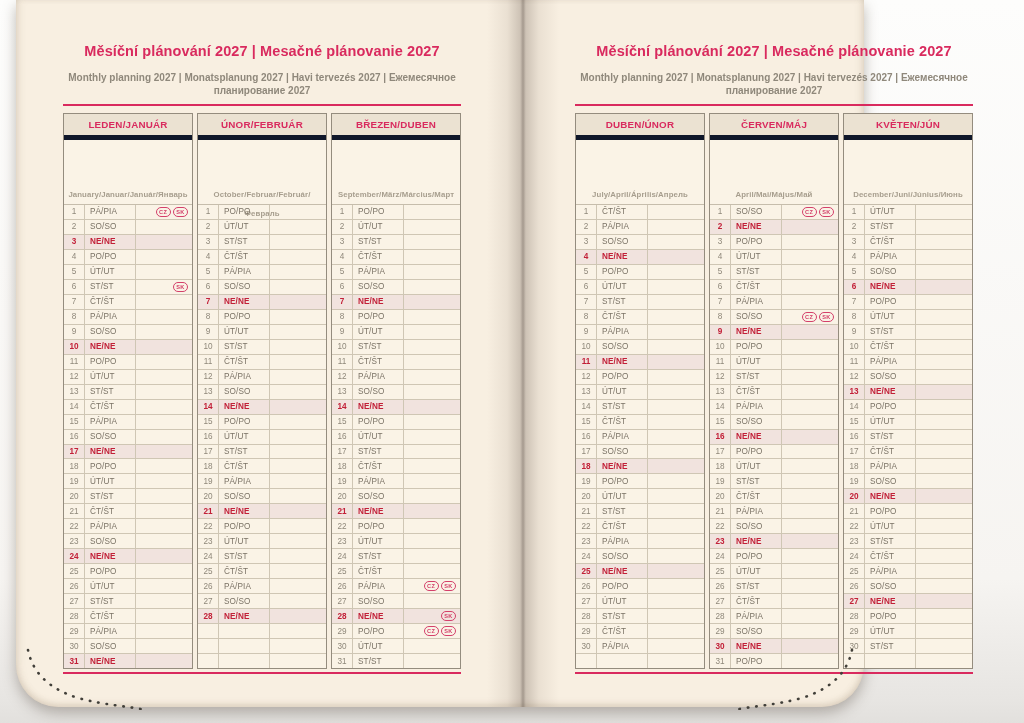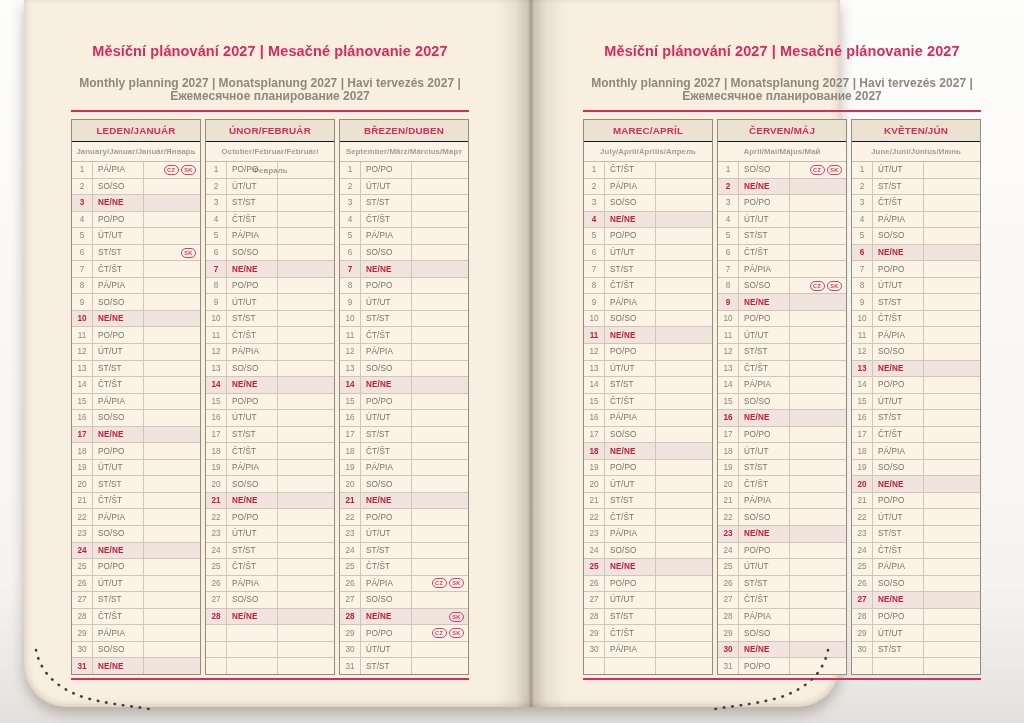--- a/index.html
+++ b/index.html
@@ -3,60 +3,61 @@
 <meta charset="utf-8">
 <style>
   html,body{margin:0;padding:0;}
   body{
     width:1024px;height:723px;position:relative;overflow:hidden;
     background:linear-gradient(180deg,#fdfdfc 0%,#f6f4f1 80%,#e7e5e2 97%,#e2e0dd 100%);
     font-family:"Liberation Sans","DejaVu Sans",sans-serif;
     -webkit-font-smoothing:antialiased;
   }
   .book{
-    position:absolute;left:24px;top:0;width:816px;height:707px;
+    position:absolute;left:16px;top:0;width:816px;height:707px;
     background:#f8efe1;
     border-radius:0 0 42px 42px;
     box-shadow:0 6px 14px rgba(95,85,75,.40), inset 0 -3px 6px rgba(160,140,115,.25),
                inset 6px 0 12px -8px rgba(120,100,80,.25), inset -6px 0 12px -8px rgba(120,100,80,.25);
+    padding-left:32px;
   }
   .spine{
     position:absolute;left:471px;top:0;width:72px;height:100%;z-index:6;pointer-events:none;
     background:linear-gradient(90deg,
       rgba(110,92,78,0) 0%, rgba(110,92,78,.10) 28%, rgba(84,68,57,.26) 46%,
       rgba(62,48,40,.45) 50%, rgba(84,68,57,.26) 54%, rgba(110,92,78,.10) 72%, rgba(110,92,78,0) 100%);
   }
   .page{position:absolute;top:0;height:100%;width:496px;}
   .page-left{left:0;}
   .page-right{left:496px;}
   .content{position:absolute;top:0;width:398px;}
   .page-left .content{left:47px;}
   .page-right .content{left:63px;}
 
   .page-head{text-align:center;padding-top:42px;}
   .page-title{font-size:14.5px;line-height:19px;font-weight:bold;color:#d92a5e;letter-spacing:.1px;}
-  .page-subtitle{font-size:12px;line-height:13px;margin-top:16px;color:#8f887b;font-weight:bold;}
+  .page-subtitle{font-size:10px;line-height:13px;margin-top:10px;color:#8f887b;font-weight:bold;}
   .rule{height:2px;background:#d92a5e;}
   .rule-top{margin-top:7px;}
   .rule-bottom{margin-top:3px;}
 
   .months{display:flex;gap:4px;margin-top:7px;}
   .month{
     width:130px;box-sizing:border-box;height:556px;
     border:1px solid #948c7e;background:#faf3e6;
     display:flex;flex-direction:column;
   }
   .m-name{
     height:21px;line-height:21px;flex:0 0 21px;background:#ebe2d2;
-    border-bottom:1px solid #0f172a;text-align:center;
+    border-bottom:5px solid #0f172a;text-align:center;
     color:#d92a5e;font-weight:bold;font-size:9.8px;letter-spacing:.2px;
   }
   .m-sub{
     height:19px;line-height:19px;flex:0 0 19px;border-bottom:1px solid #c6bdac;
-    text-align:center;color:#a79e8e;font-size:7.8px;font-weight:bold;letter-spacing:.1px;
+    text-align:center;color:#a79e8e;font-size:7.8px;font-weight:bold;letter-spacing:.1px;margin-top:45px;
   }
   .rows{flex:1;display:flex;flex-direction:column;}
   .row{flex:1;display:flex;border-bottom:1px solid #cfc6b4;font-size:8.2px;min-height:0;}
   .row:last-child{border-bottom:none;}
   .cell{display:flex;align-items:center;box-sizing:border-box;}
   .num{width:21px;justify-content:center;color:#8f887a;border-right:1px solid #cfc6b4;}
   .day{width:51px;padding-left:5px;color:#7a7265;border-right:1px solid #cfc6b4;letter-spacing:.1px;}
   .note{flex:1;justify-content:flex-end;padding-right:4px;gap:2px;}
   .row.sun{background:#f1e3de;}
   .row.sun .num,.row.sun .day{color:#c22038;font-weight:bold;}
@@ -588,21 +589,21 @@
 
   <div class="page page-right">
     <div class="content">
       <div class="page-head">
         <div class="page-title">Měsíční plánování 2027 | Mesačné plánovanie 2027</div>
         <div class="page-subtitle">Monthly planning 2027 | Monatsplanung 2027 | Havi tervezés 2027 | Ежемесячное планирование 2027</div>
         <div class="rule rule-top"></div>
       </div>
       <div class="months">
           <div class="month">
-            <div class="m-name">MAREC/APRÍL</div>
+            <div class="m-name">DUBEN/ÚNOR</div>
             <div class="m-sub">July/April/Április/Апрель</div>
             <div class="rows">
               <div class="row">
                 <span class="cell num">1</span>
                 <span class="cell day">ČT/ŠT</span>
                 <span class="cell note"></span>
               </div>
               <div class="row">
                 <span class="cell num">2</span>
                 <span class="cell day">PÁ/PIA</span>
@@ -917,21 +918,21 @@
               </div>
               <div class="row">
                 <span class="cell num">31</span>
                 <span class="cell day">PO/PO</span>
                 <span class="cell note"></span>
               </div>
             </div>
           </div>
           <div class="month">
             <div class="m-name">KVĚTEN/JÚN</div>
-            <div class="m-sub">June/Juni/Június/Июнь</div>
+            <div class="m-sub">December/Juni/Június/Июнь</div>
             <div class="rows">
               <div class="row">
                 <span class="cell num">1</span>
                 <span class="cell day">ÚT/UT</span>
                 <span class="cell note"></span>
               </div>
               <div class="row">
                 <span class="cell num">2</span>
                 <span class="cell day">ST/ST</span>
                 <span class="cell note"></span>

